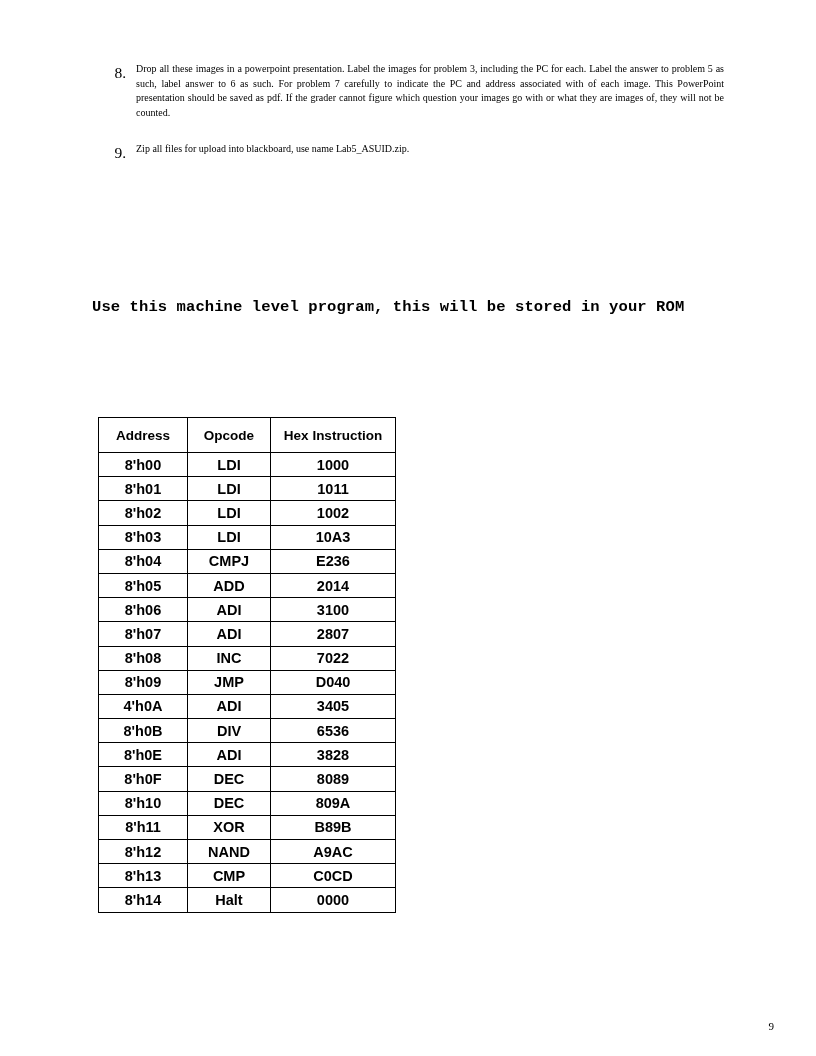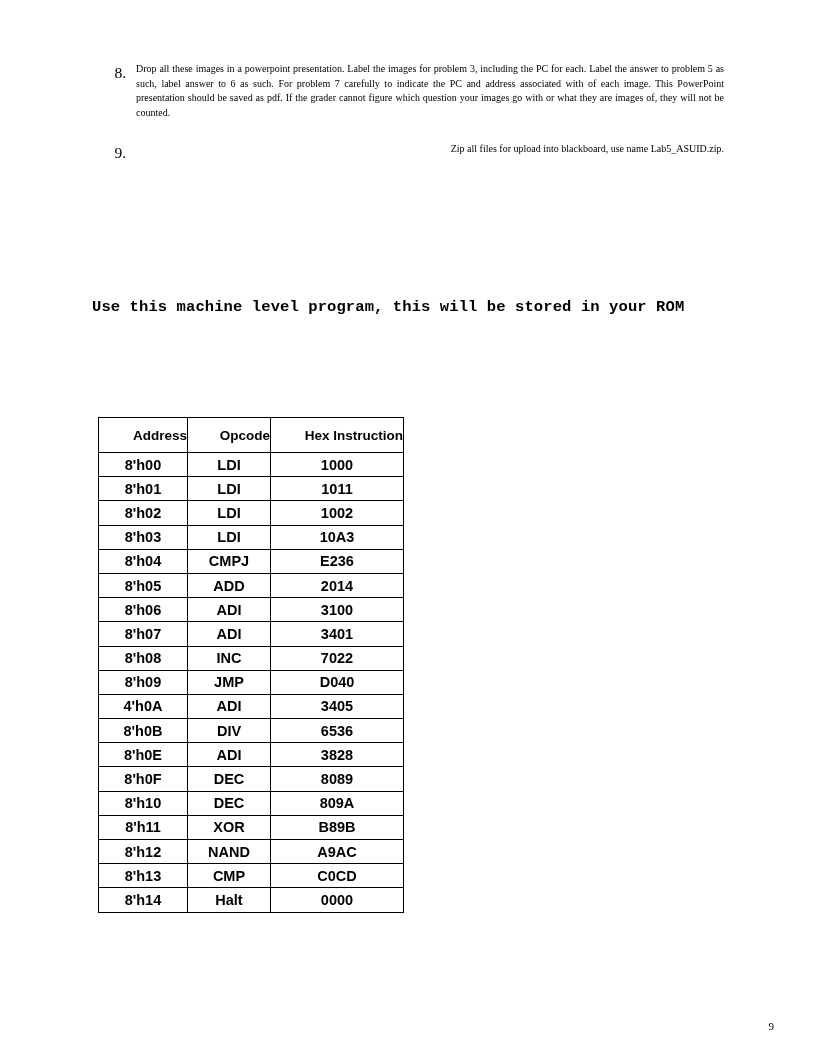--- a/index.html
+++ b/index.html
@@ -44,21 +44,21 @@
   .list-text {
     flex: 1;
     font-size: 10px;
     line-height: 1.45;
     text-align: justify;
     text-justify: inter-word;
     hyphens: none;
     font-family: Liberation Serif, serif;
   }
   .list-item.second .list-text {
-    text-align: right;
+    text-align: left;
   }
   .rom-heading {
     position: absolute;
     left: 92px;
     top: 298px;
     font-size: 15.5px;
     font-weight: bold;
     font-family: Liberation Mono, monospace;
     letter-spacing: 0.1px;
   }
@@ -77,25 +77,24 @@
     border: 1px solid #000000;
     text-align: center;
     vertical-align: middle;
     padding: 0;
     height: 23.2px;
     white-space: nowrap;
   }
   table.rom-table th {
     font-size: 13.5px;
     height: 34px;
-    text-align: right;
   }
   table.rom-table .col-address { width: 88px; }
   table.rom-table .col-opcode  { width: 82px; }
-  table.rom-table .col-hex     { width: 124px; padding-left: 8px; }
+  table.rom-table .col-hex     { width: 124px; }
   .page-number {
     position: absolute;
     right: 42px;
     bottom: 24px;
     font-size: 11px;
     font-family: "Liberation Serif", serif;
   }
 </style>
 </head>
 <body>
@@ -155,21 +154,21 @@
         <td>2014</td>
       </tr>
       <tr>
         <td>8'h06</td>
         <td>ADI</td>
         <td>3100</td>
       </tr>
       <tr>
         <td>8'h07</td>
         <td>ADI</td>
-        <td>3401</td>
+        <td>2807</td>
       </tr>
       <tr>
         <td>8'h08</td>
         <td>INC</td>
         <td>7022</td>
       </tr>
       <tr>
         <td>8'h09</td>
         <td>JMP</td>
         <td>D040</td>

